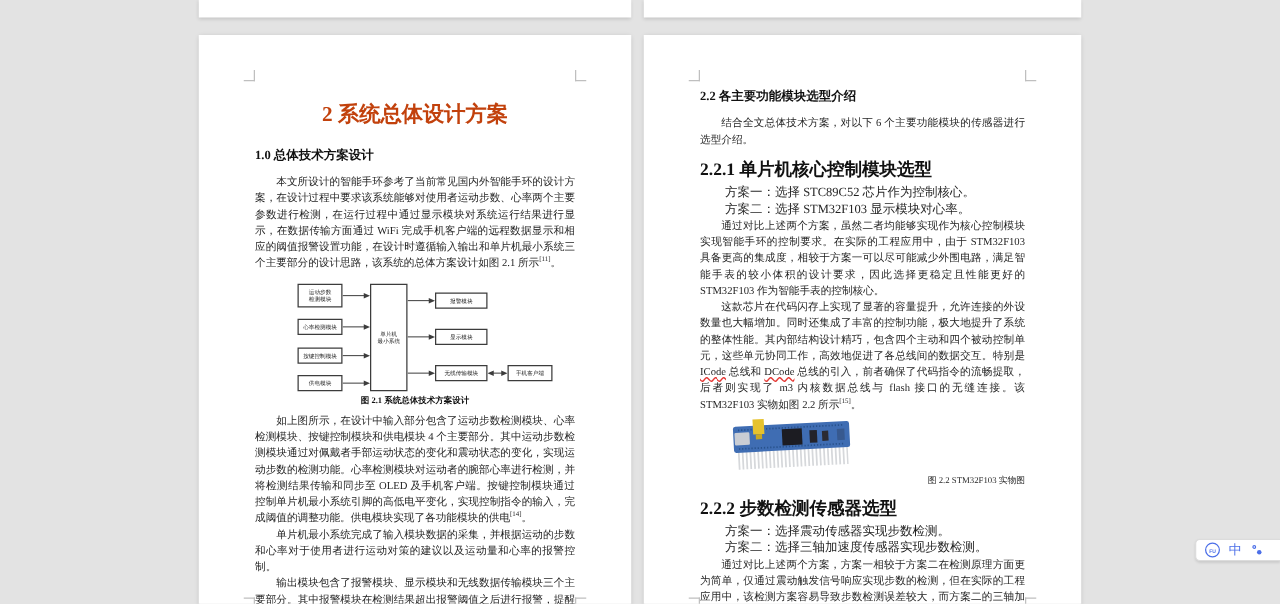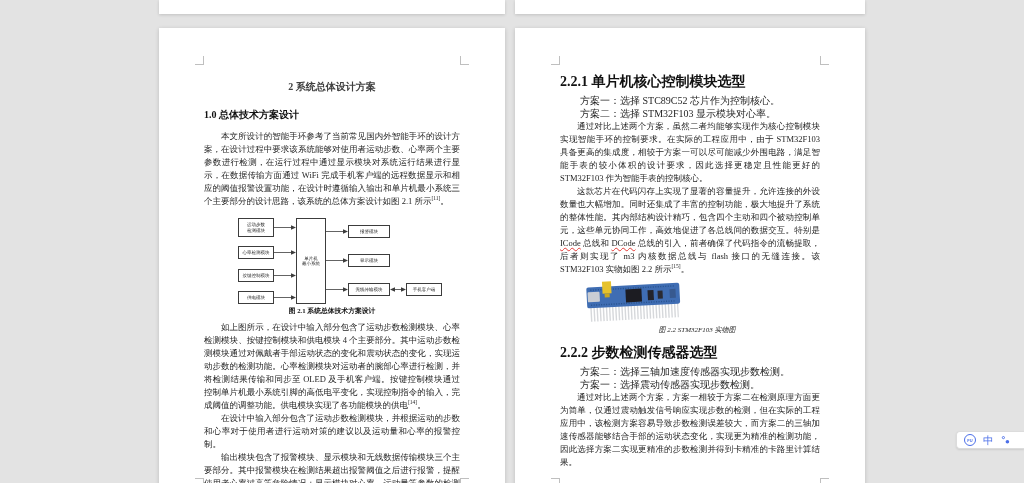--- a/index.html
+++ b/index.html
@@ -18,36 +18,36 @@
   .content{position:absolute;left:45px;right:45px;top:36px;}
   
   .mark{position:absolute;width:8px;height:8px;}
   .mark.tl{border-right:1px solid #bfbfbf;border-bottom:1px solid #bfbfbf;left:36px;top:28px;}
   .mark.tr{border-left:1px solid #bfbfbf;border-bottom:1px solid #bfbfbf;top:28px;}
   .mark.bl{border-right:1px solid #bfbfbf;border-top:1px solid #bfbfbf;left:36px;top:450px;}
   .mark.br{border-left:1px solid #bfbfbf;border-top:1px solid #bfbfbf;top:450px;}
   #page-left .mark.tr,#page-left .mark.br{left:301px;}
   #page-right .mark.tr,#page-right .mark.br{left:305px;}
 
-  .chapter-title{font-size:10px;font-weight:bold;text-align:center;margin:16px 0 14px;color:#404040;}
+  .chapter-title{font-size:17px;font-weight:bold;text-align:center;margin:16px 0 14px;color:#c2410c;}
   .sec-heading{font-size:10px;font-weight:bold;margin:10px 0 8px;color:#111;}
   .sub-heading{font-size:14px;font-weight:bold;margin:9px 0 3px;color:#111;}
   p.body{font-size:8.5px;line-height:13px;text-align:justify;text-indent:2em;margin:0;}
   p.plan{font-size:10px;line-height:13px;text-indent:2em;margin:0;}
   sup.ref{font-size:5.5px;line-height:0;vertical-align:super;}
   .misspell{text-decoration:underline wavy #e53935 1px;text-underline-offset:1px;}
 
   
   .diagram{position:relative;width:208px;height:86px;margin:10px 0 2px 30px;}
   .diagram svg.arrows{position:absolute;left:0;top:0;}
   .dbox{position:absolute;box-sizing:border-box;border:1px solid #3c3c3c;background:#fff;
         display:flex;align-items:center;justify-content:center;text-align:center;
         font-size:4.5px;line-height:5.2px;white-space:pre-line;color:#222;}
   .fig-caption{font-size:6.8px;font-weight:bold;text-align:center;margin:2px 0 5px;color:#111;}
-  .fig-caption2{font-size:7px;font-weight:normal;text-align:center;margin:2px 0 2px 14px;color:#1f1f1f;font-style:italic;}
+  .fig-caption2{font-size:7px;font-weight:normal;text-align:right;margin:2px 0 2px 14px;color:#1f1f1f;}
   .board{margin:3px 0 0 24px;display:block;}
 
   
   .float-widget{position:absolute;left:956px;top:431px;width:68px;height:18px;
     background:#fff;border:1px solid #dcdcdc;border-right:none;border-radius:4px 0 0 4px;
     box-shadow:0 1px 2px rgba(0,0,0,.10);
     display:flex;align-items:center;gap:7px;padding:0 0 0 7px;box-sizing:border-box;}
   .fw-btn{border:none;background:none;padding:0;margin:0;cursor:pointer;display:flex;align-items:center;justify-content:center;}
   .fw-circle{width:10px;height:10px;border:1.2px solid #4c6fe8;border-radius:50%;
     display:flex;align-items:center;justify-content:center;
@@ -102,32 +102,34 @@
       <div class="dbox" style="left:62px;top:0;width:30px;height:86px;">单片机
 最小系统</div>
       <div class="dbox" style="left:114px;top:7px;width:42px;height:13px;">报警模块</div>
       <div class="dbox" style="left:114px;top:36px;width:42px;height:13px;">显示模块</div>
       <div class="dbox" style="left:114px;top:65px;width:42px;height:13px;">无线传输模块</div>
       <div class="dbox" style="left:172px;top:65px;width:36px;height:13px;">手机客户端</div>
     </div>
     <div class="fig-caption">图 2.1 系统总体技术方案设计</div>
 
     <p class="body"><span>如上图所示，在设计中输入部分包含了运动步数检测模块、心率检测模块、按键控制模块和供电模块 4 个主要部分。其中运动步数检测模块通过对佩戴者手部运动状态的变化和震动状态的变化，实现运动步数的检测功能。心率检测模块对运动者的腕部心率进行检测，并将检测结果传输和同步至 OLED 及手机客户端。按键控制模块通过控制单片机最小系统引脚的高低电平变化，实现控制指令的输入，完成阈值的调整功能。供电模块实现了各功能模块的供电</span><sup class="ref">[14]</sup><span>。</span></p>
-    <p class="body">在设计中输入部分包含了运动步数检测模块，并根据运动的步数和心率对于使用者进行运动对策的建议以及运动量和心率的报警控制。</p>
+    <p class="body">单片机最小系统完成了输入模块数据的采集，并根据运动的步数和心率对于使用者进行运动对策的建议以及运动量和心率的报警控制。</p>
     <p class="body">输出模块包含了报警模块、显示模块和无线数据传输模块三个主要部分。其中报警模块在检测结果超出报警阈值之后进行报警，提醒使用者心率过高等危险情况；显示模块对心率、运动量等参数的检测结果进行显示；无线传输模块，将单片机最小系统和手机客户端连接在一起实现数据的同步和控制情况的传输。</p>
 
   </div>
 </div>
 
 <div class="page" id="page-right">
   <div class="mark tl"></div>
   <div class="mark tr"></div>
   <div class="mark bl"></div>
   <div class="mark br"></div>
   <div class="content">
+    <div class="sec-heading" style="margin-top:6px;">2.2 各主要功能模块选型介绍</div>
+    <p class="body">结合全文总体技术方案，对以下 6 个主要功能模块的传感器进行选型介绍。</p>
 
     <div class="sub-heading">2.2.1 单片机核心控制模块选型</div>
     <p class="plan">方案一：选择 STC89C52 芯片作为控制核心。</p>
     <p class="plan">方案二：选择 STM32F103 显示模块对心率。</p>
     <p class="body">通过对比上述两个方案，虽然二者均能够实现作为核心控制模块实现智能手环的控制要求。在实际的工程应用中，由于 STM32F103 具备更高的集成度，相较于方案一可以尽可能减少外围电路，满足智能手表的较小体积的设计要求，因此选择更稳定且性能更好的 STM32F103 作为智能手表的控制核心。</p>
     <p class="body"><span>这款芯片在代码闪存上实现了显著的容量提升，允许连接的外设数量也大幅增加。同时还集成了丰富的控制功能，极大地提升了系统的整体性能。其内部结构设计精巧，包含四个主动和四个被动控制单元，这些单元协同工作，高效地促进了各总线间的数据交互。特别是 </span><span class="misspell">ICode</span><span> 总线和 </span><span class="misspell">DCode</span><span> 总线的引入，前者确保了代码指令的流畅提取，后者则实现了 m3 内核数据总线与 flash 接口的无缝连接。该 STM32F103 实物如图 2.2 所示</span><sup class="ref">[15]</sup><span>。</span></p>
 
     <svg class="board" width="100" height="44" viewBox="0 0 100 44">
       <g transform="rotate(-3 50 22)">
         <line x1="6" y1="33" x2="94" y2="33" stroke="#d6d8db" stroke-width="15" stroke-dasharray="1.4 1.7"></line>
@@ -139,22 +141,22 @@
         <rect x="21" y="13" width="5" height="4" fill="#c7a722"></rect>
         <rect x="42" y="10" width="16" height="13" fill="#1c1c22"></rect>
         <rect x="64" y="12" width="6" height="10" fill="#23232a"></rect>
         <rect x="74" y="13" width="5" height="8" fill="#2b2b33"></rect>
         <rect x="86" y="12" width="6" height="9" fill="#37598f"></rect>
       </g>
     </svg>
     <div class="fig-caption2">图 2.2 STM32F103 实物图</div>
 
     <div class="sub-heading">2.2.2 步数检测传感器选型</div>
+    <p class="plan">方案一：选择震动传感器实现步数检测。</p>
     <p class="plan">方案二：选择三轴加速度传感器实现步数检测。</p>
-    <p class="plan">方案一：选择震动传感器实现步数检测。</p>
     <p class="body">通过对比上述两个方案，方案一相较于方案二在检测原理方面更为简单，仅通过震动触发信号响应实现步数的检测，但在实际的工程应用中，该检测方案容易导致步数检测误差较大，而方案二的三轴加速传感器能够结合手部的运动状态变化，实现更为精准的检测功能，因此选择方案二实现更精准的步数检测并得到卡精准的卡路里计算结果。</p>
 
   </div>
 </div>
 
 <div class="float-widget">
   <button class="fw-btn">
     <span class="fw-circle">FU</span>
   </button>
   <button class="fw-btn">

